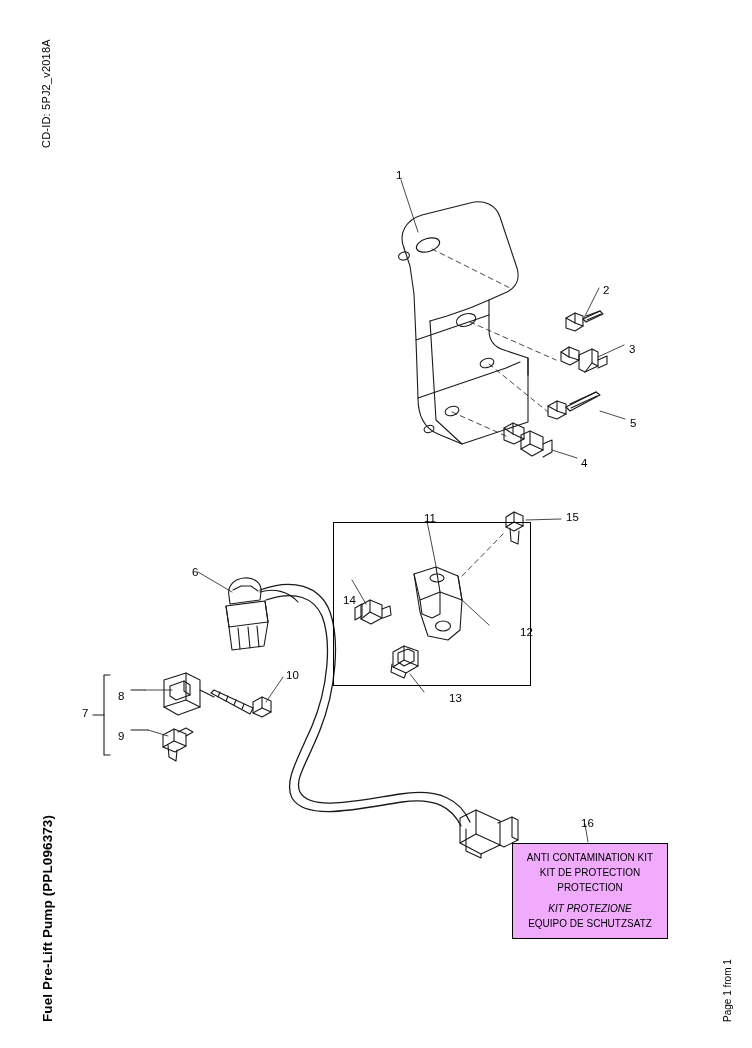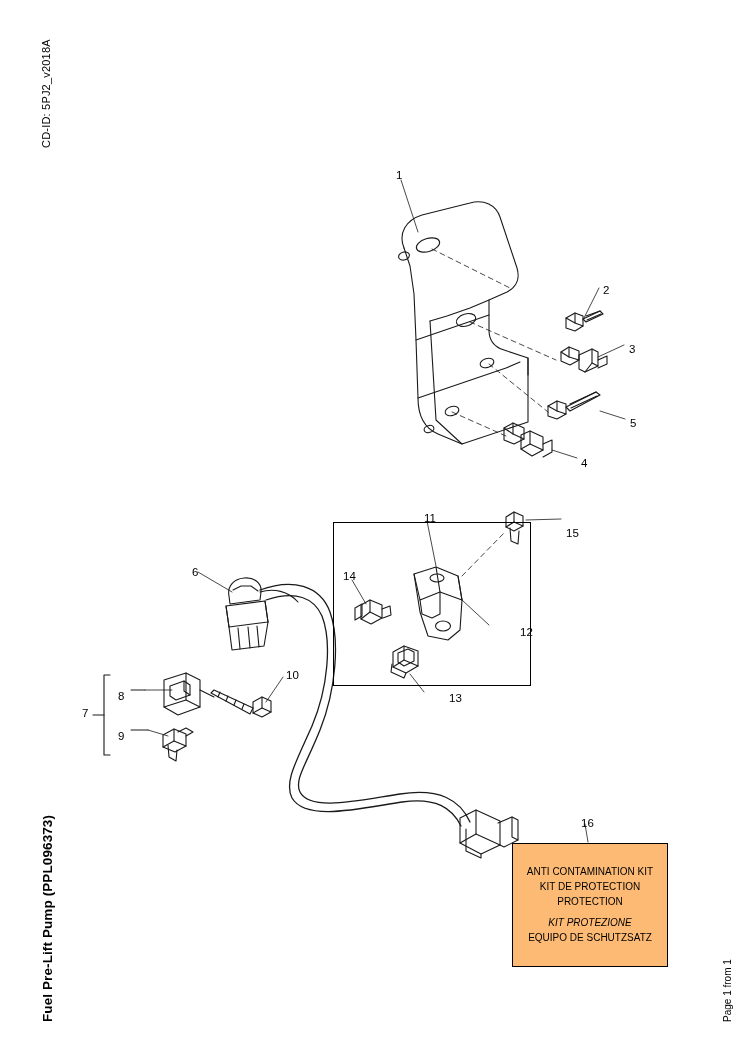--- a/index.html
+++ b/index.html
@@ -59,29 +59,29 @@
     color: #2b4fa0;
     letter-spacing: 6px;
     font-family: "DejaVu Sans", sans-serif;
     opacity: 0.92;
   }
   #kitbox {
     position: absolute;
     left: 512px;
     top: 843px;
     width: 156px;
-    height: 124px;
+    height: 96px;
     border: 1px solid #000000;
     box-sizing: border-box;
     display: flex;
     flex-direction: column;
     align-items: center;
     justify-content: center;
     gap: 1px;
-    background: #fdba74;
+    background: #f0abfc;
   }
   #kitbox .kline {
     font-size: 10px;
     color: #000000;
     line-height: 14px;
     white-space: nowrap;
   }
   #kitbox .kline.sep {
     margin-top: 6px;
     font-style: italic;
@@ -313,22 +313,22 @@
   <div class="callout" style="left:581px; top:457px;">4</div>
   <div class="callout" style="left:630px; top:417px;">5</div>
   <div class="callout" style="left:192px; top:566px;">6</div>
   <div class="callout" style="left:82px; top:707px;">7</div>
   <div class="callout" style="left:118px; top:690px;">8</div>
   <div class="callout" style="left:118px; top:730px;">9</div>
   <div class="callout" style="left:286px; top:669px;">10</div>
   <div class="callout" style="left:424px; top:512px;">11</div>
   <div class="callout" style="left:520px; top:626px;">12</div>
   <div class="callout" style="left:420px; top:692px;margin-left:29px;">13</div>
-  <div class="callout" style="left:343px; top:570px;">14</div>
-  <div class="callout" style="left:566px; top:511px;margin-top:16px;">15</div>
+  <div class="callout" style="left:343px; top:594px;">14</div>
+  <div class="callout" style="left:566px; top:511px;">15</div>
   <div class="callout" style="left:581px; top:817px;">16</div>
 
   <div id="kitbox">
     <div class="kline">ANTI CONTAMINATION KIT</div>
     <div class="kline">KIT DE PROTECTION</div>
     <div class="kline">PROTECTION</div>
     <div class="kline sep">KIT PROTEZIONE</div>
     <div class="kline">EQUIPO DE SCHUTZSATZ</div>
   </div>
 

